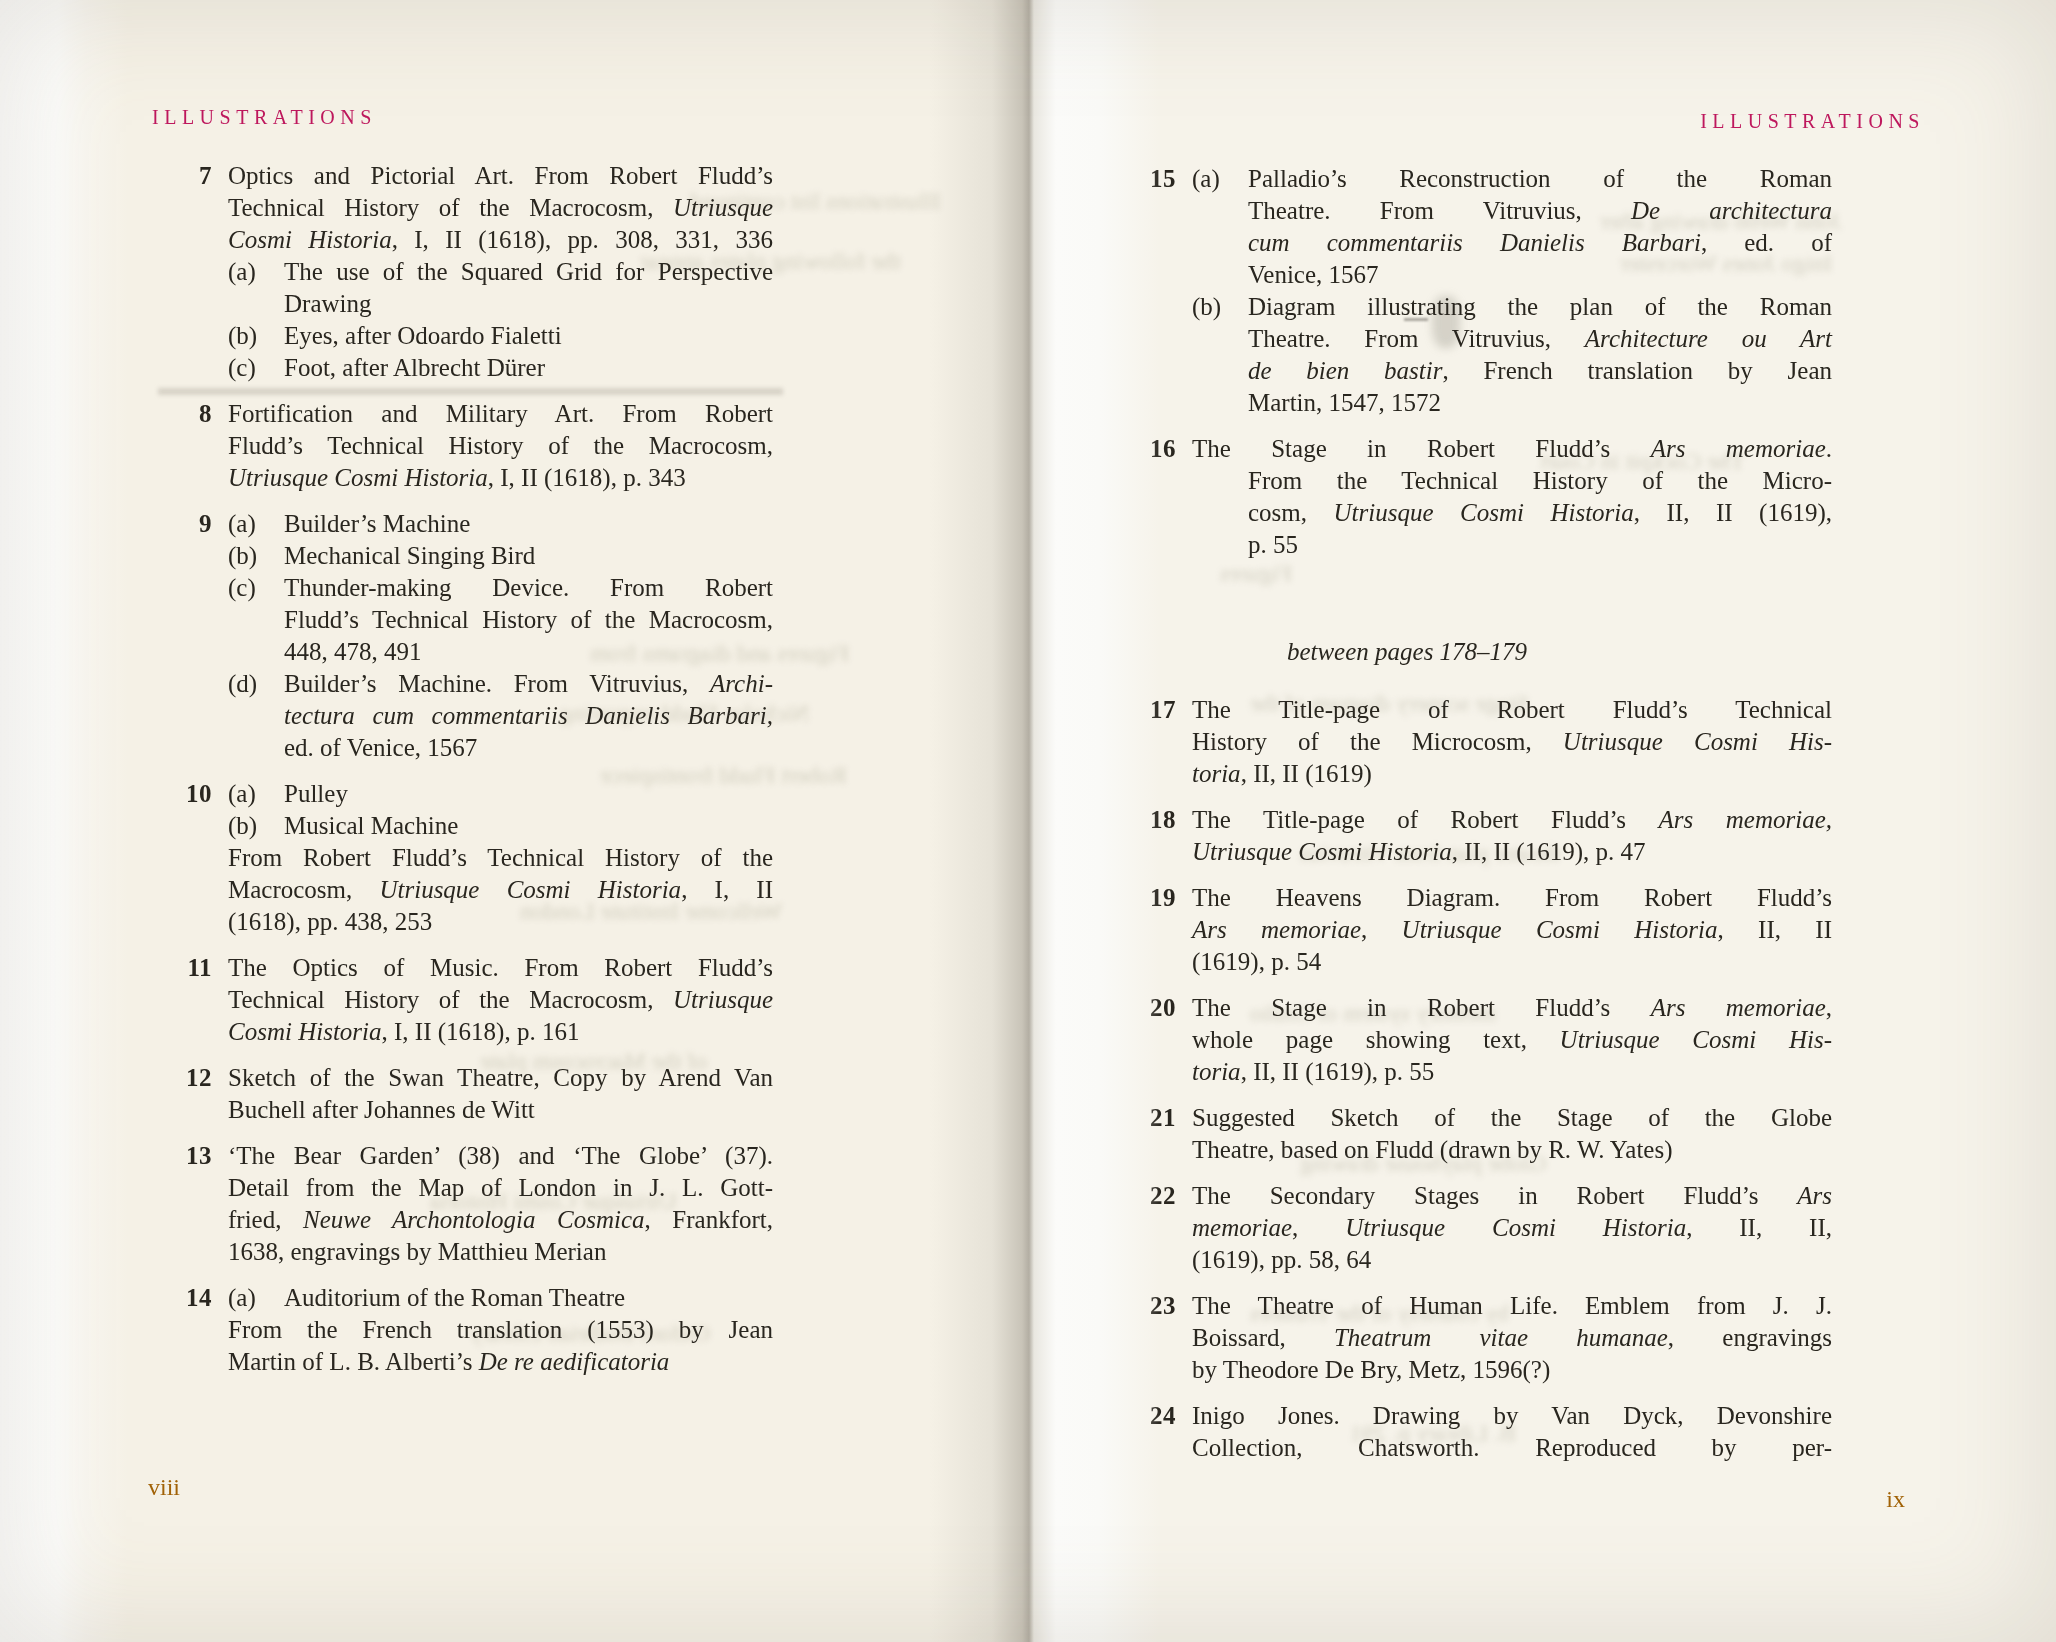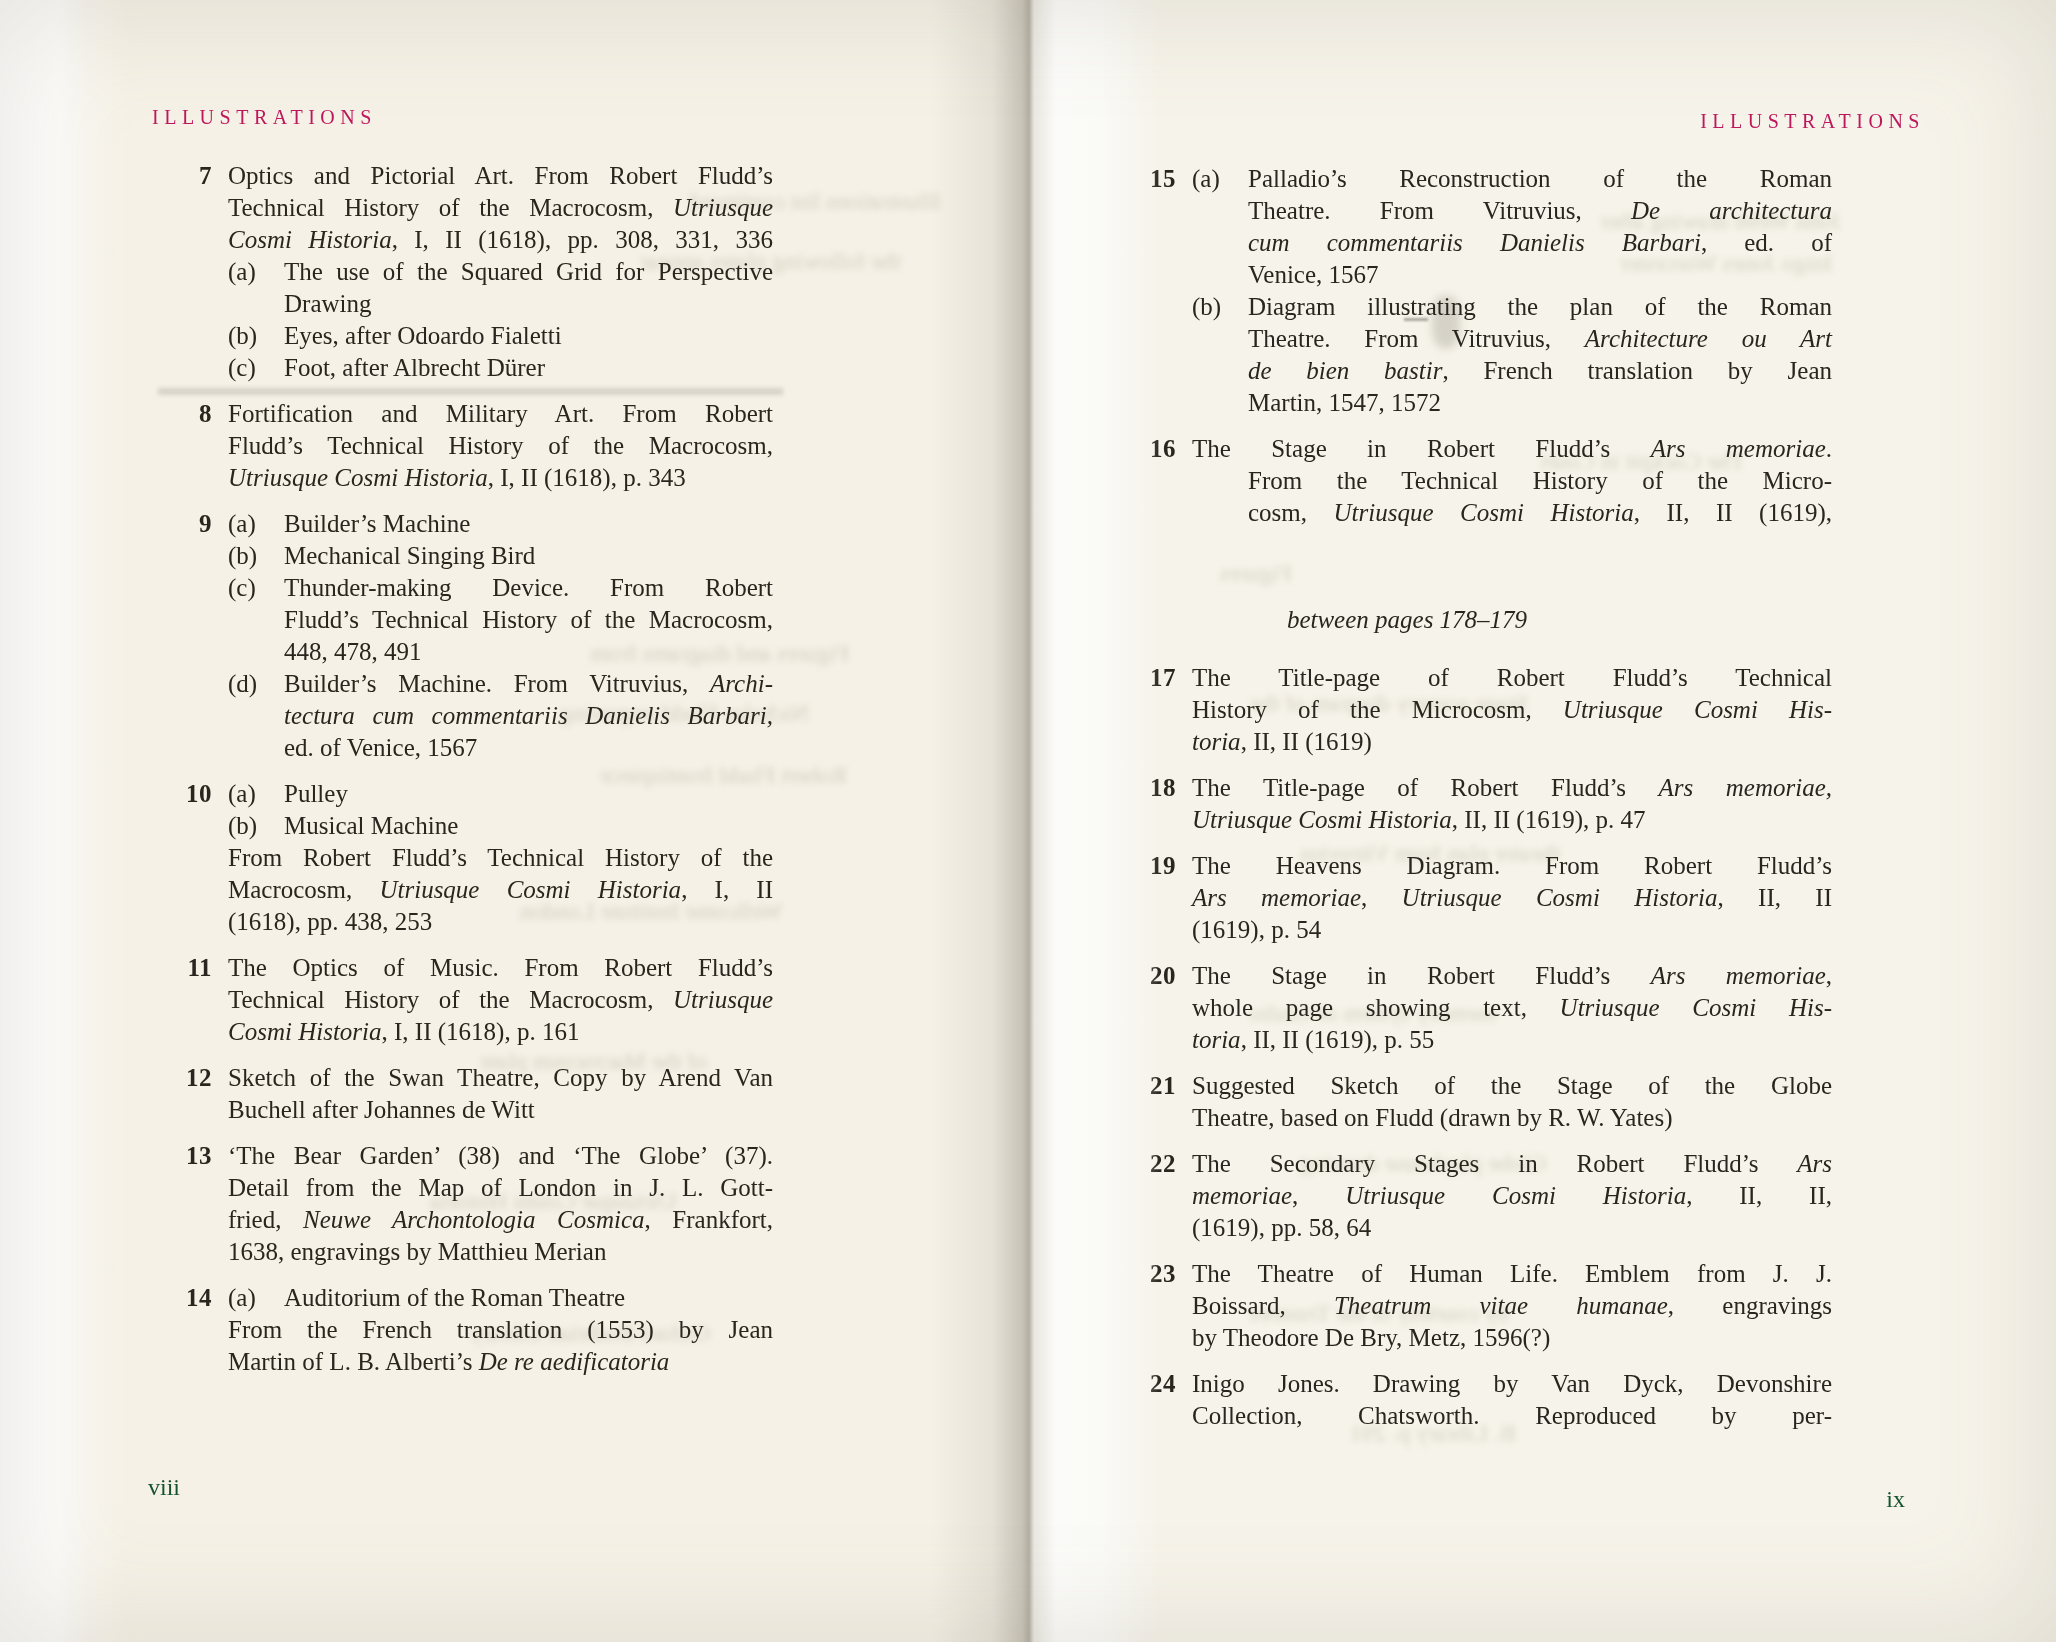--- a/index.html
+++ b/index.html
@@ -57,21 +57,21 @@
   .line.x2 { margin-left:56px; }
   .line.x3 { margin-left:56px; }
   .lbl { display:inline-block; width:56px; }
   .it { font-style:italic; }
 
   .between {
     font-style:italic; text-align:center; padding-right:210px;
     margin-top:75px; margin-bottom:26px; font-size:25px; line-height:32px;
   }
 
-  .folio { position:absolute; font-size:24px; color:#14532d; }
+  .folio { position:absolute; font-size:24px; color:#a16207; }
   .folio-left  { left:148px;  top:1474px; }
   .folio-right { right:151px; top:1486px; }
 
   
   .ghost {
     position:absolute; transform:scaleX(-1); filter:blur(3px);
     color:#a9a692; opacity:.45; font-size:24px; white-space:nowrap;
     pointer-events:none;
   }
   
@@ -201,20 +201,21 @@
           <div class="line x0 just"><span class="lbl">(b)</span><span>Diagram illustrating the plan of the Roman</span></div>
           <div class="line x2 just"><span>Theatre. From Vitruvius, </span><span class="it">Architecture ou Art</span></div>
           <div class="line x2 just"><span class="it">de bien bastir</span><span>, French translation by Jean</span></div>
           <div class="line x2"><span>Martin, 1547, 1572</span></div>
         </div>
         <div class="entry">
           <span class="num">16</span>
           <div class="line x0 just"><span>The Stage in Robert Fludd’s </span><span class="it">Ars memoriae</span><span>.</span></div>
           <div class="line x3 just"><span>From the Technical History of the Micro-</span></div>
           <div class="line x3 just"><span>cosm, </span><span class="it">Utriusque Cosmi Historia</span><span>, II, II (1619),</span></div>
+          <div class="line x3"><span>p. 55</span></div>
         </div>
         <div class="between">between pages 178–179</div>
         <div class="entry">
           <span class="num">17</span>
           <div class="line x0 just"><span>The Title-page of Robert Fludd’s Technical</span></div>
           <div class="line x0 just"><span>History of the Microcosm, </span><span class="it">Utriusque Cosmi His-</span></div>
           <div class="line x0"><span class="it">toria</span><span>, II, II (1619)</span></div>
         </div>
         <div class="entry">
           <span class="num">18</span>

